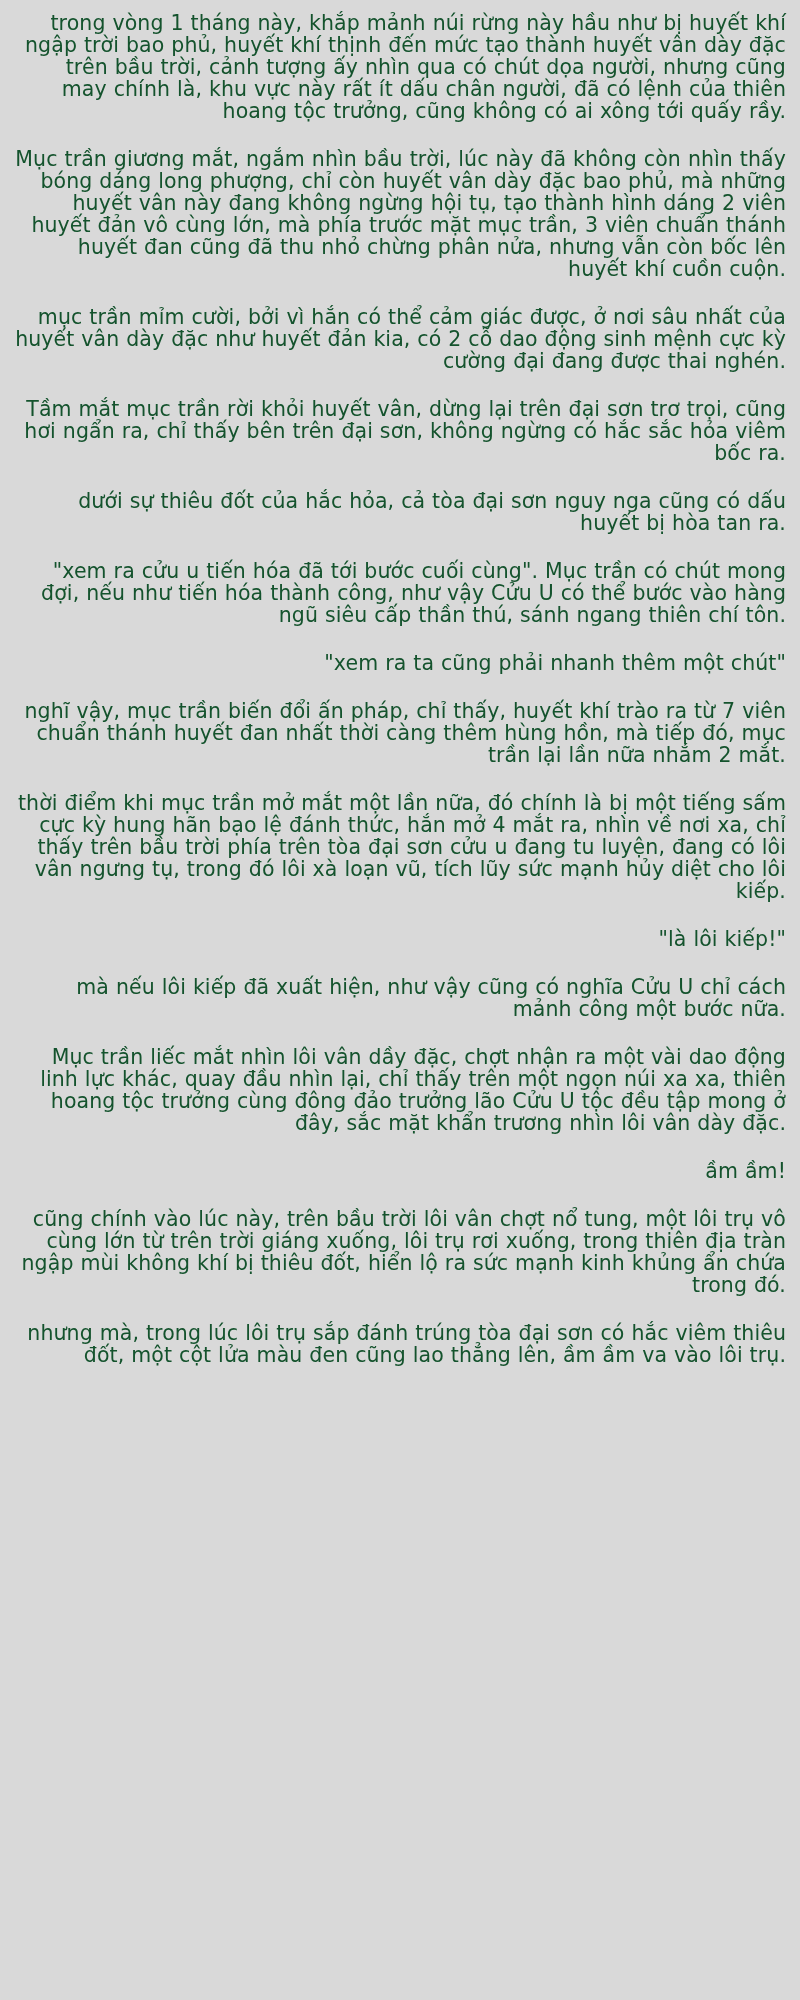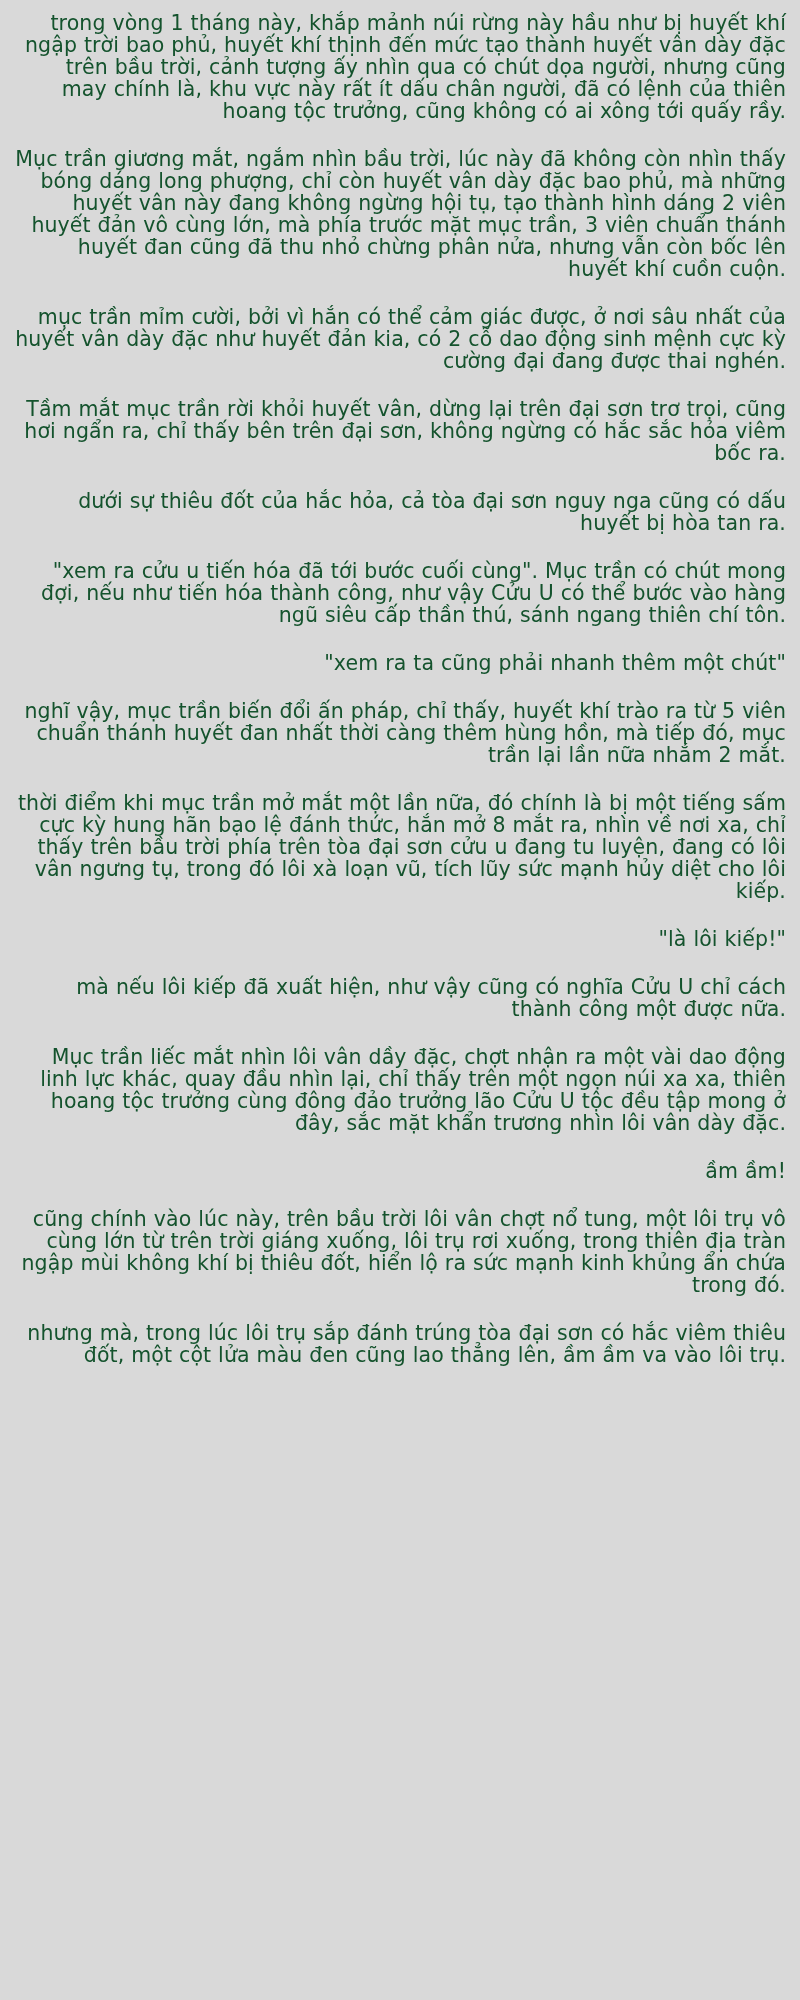--- a/index.html
+++ b/index.html
@@ -35,21 +35,21 @@
 <body>
 
 <div id="page">
   <p class="para">trong vòng 1 tháng này, khắp mảnh núi rừng này hầu như bị huyết khí ngập trời bao phủ, huyết khí thịnh đến mức tạo thành huyết vân dày đặc trên bầu trời, cảnh tượng ấy nhìn qua có chút dọa người, nhưng cũng may chính là, khu vực này rất ít dấu chân người, đã có lệnh của thiên hoang tộc trưởng, cũng không có ai xông tới quấy rầy.</p>
   <p class="para">Mục trần giương mắt, ngắm nhìn bầu trời, lúc này đã không còn nhìn thấy bóng dáng long phượng, chỉ còn huyết vân dày đặc bao phủ, mà những huyết vân này đang không ngừng hội tụ, tạo thành hình dáng 2 viên huyết đản vô cùng lớn, mà phía trước mặt mục trần, 3 viên chuẩn thánh huyết đan cũng đã thu nhỏ chừng phân nửa, nhưng vẫn còn bốc lên huyết khí cuồn cuộn.</p>
   <p class="para">mục trần mỉm cười, bởi vì hắn có thể cảm giác được, ở nơi sâu nhất của huyết vân dày đặc như huyết đản kia, có 2 cỗ dao động sinh mệnh cực kỳ cường đại đang được thai nghén.</p>
   <p class="para">Tầm mắt mục trần rời khỏi huyết vân, dừng lại trên đại sơn trơ trọi, cũng hơi ngẩn ra, chỉ thấy bên trên đại sơn, không ngừng có hắc sắc hỏa viêm bốc ra.</p>
   <p class="para">dưới sự thiêu đốt của hắc hỏa, cả tòa đại sơn nguy nga cũng có dấu huyết bị hòa tan ra.</p>
   <p class="para">"xem ra cửu u tiến hóa đã tới bước cuối cùng". Mục trần có chút mong đợi, nếu như tiến hóa thành công, như vậy Cửu U có thể bước vào hàng ngũ siêu cấp thần thú, sánh ngang thiên chí tôn.</p>
   <p class="para">"xem ra ta cũng phải nhanh thêm một chút"</p>
-  <p class="para">nghĩ vậy, mục trần biến đổi ấn pháp, chỉ thấy, huyết khí trào ra từ 5 viên chuẩn thánh huyết đan nhất thời càng thêm hùng hồn, mà tiếp đó, mục trần lại lần nữa nhắm 2 mắt.</p>
-  <p class="para">thời điểm khi mục trần mở mắt một lần nữa, đó chính là bị một tiếng sấm cực kỳ hung hãn bạo lệ đánh thức, hắn mở 8 mắt ra, nhìn về nơi xa, chỉ thấy trên bầu trời phía trên tòa đại sơn cửu u đang tu luyện, đang có lôi vân ngưng tụ, trong đó lôi xà loạn vũ, tích lũy sức mạnh hủy diệt cho lôi kiếp.</p>
+  <p class="para">nghĩ vậy, mục trần biến đổi ấn pháp, chỉ thấy, huyết khí trào ra từ 7 viên chuẩn thánh huyết đan nhất thời càng thêm hùng hồn, mà tiếp đó, mục trần lại lần nữa nhắm 2 mắt.</p>
+  <p class="para">thời điểm khi mục trần mở mắt một lần nữa, đó chính là bị một tiếng sấm cực kỳ hung hãn bạo lệ đánh thức, hắn mở 4 mắt ra, nhìn về nơi xa, chỉ thấy trên bầu trời phía trên tòa đại sơn cửu u đang tu luyện, đang có lôi vân ngưng tụ, trong đó lôi xà loạn vũ, tích lũy sức mạnh hủy diệt cho lôi kiếp.</p>
   <p class="para">"là lôi kiếp!"</p>
-  <p class="para">mà nếu lôi kiếp đã xuất hiện, như vậy cũng có nghĩa Cửu U chỉ cách thành công một được nữa.</p>
+  <p class="para">mà nếu lôi kiếp đã xuất hiện, như vậy cũng có nghĩa Cửu U chỉ cách mảnh công một bước nữa.</p>
   <p class="para">Mục trần liếc mắt nhìn lôi vân dầy đặc, chợt nhận ra một vài dao động linh lực khác, quay đầu nhìn lại, chỉ thấy trên một ngọn núi xa xa, thiên hoang tộc trưởng cùng đông đảo trưởng lão Cửu U tộc đều tập mong ở đây, sắc mặt khẩn trương nhìn lôi vân dày đặc.</p>
   <p class="para">ầm ầm!</p>
   <p class="para">cũng chính vào lúc này, trên bầu trời lôi vân chợt nổ tung, một lôi trụ vô cùng lớn từ trên trời giáng xuống, lôi trụ rơi xuống, trong thiên địa tràn ngập mùi không khí bị thiêu đốt, hiển lộ ra sức mạnh kinh khủng ẩn chứa trong đó.</p>
   <p class="para">nhưng mà, trong lúc lôi trụ sắp đánh trúng tòa đại sơn có hắc viêm thiêu đốt, một cột lửa màu đen cũng lao thẳng lên, ầm ầm va vào lôi trụ.</p>
 </div>
 
 </body></html>

